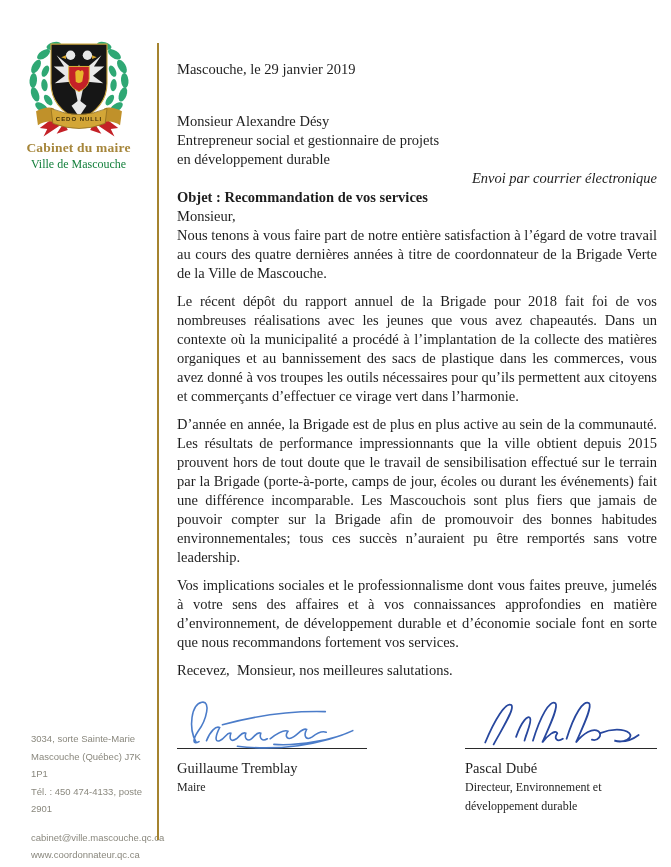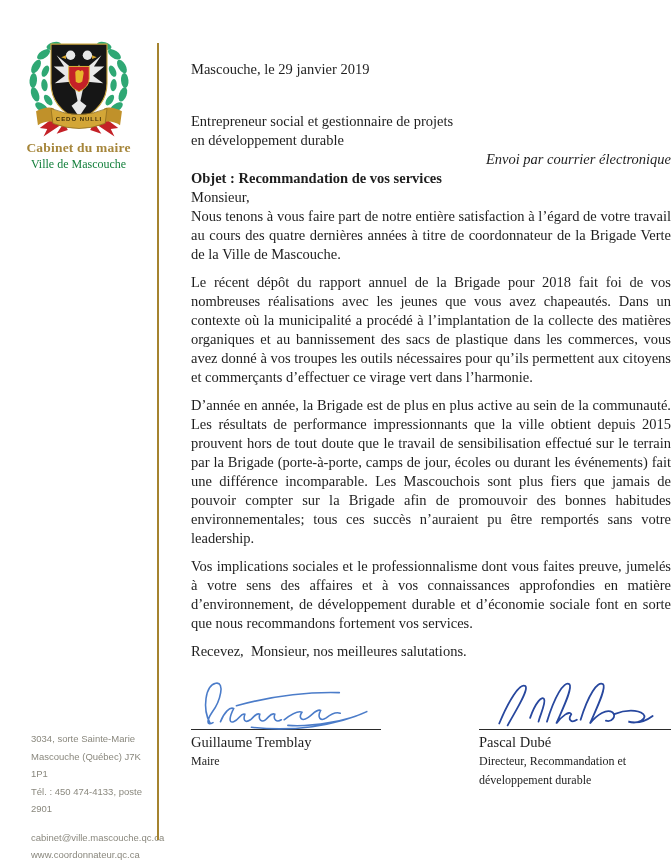--- a/index.html
+++ b/index.html
@@ -12,36 +12,36 @@
   .brand{position:absolute;top:36px;left:0;width:157px;text-align:center;}
   .crest{display:block;margin:0 auto;}
   .brand-name{margin-top:2px;font-weight:bold;font-size:13.5px;color:#a6863b;letter-spacing:.2px;}
   .brand-sub{font-size:12px;color:#15803d;margin-top:1px;}
   .vline{position:absolute;left:157px;top:43px;width:2px;height:797px;background:#a5832f;}
   .contact{position:absolute;left:31px;top:730px;width:126px;
     font-family:"Liberation Sans","DejaVu Sans",sans-serif;
     font-size:9.5px;line-height:17.5px;color:#8a887e;}
   .contact .gap{height:11px;}
   
-  .body{position:absolute;left:191px;top:60px;width:480px;font-size:14.5px;line-height:19px;font-family:Liberation Serif, serif;}
+  .body{position:absolute;left:177px;top:60px;width:480px;font-size:14.5px;line-height:19px;font-family:Liberation Serif, serif;}
   .body p{margin:0;}
   .date{margin-top:6px;}
   .recipient{margin-top:33px;}
   .delivery{margin-top:17px;text-align:right;font-style:italic;}
   .subject{margin-top:25px;font-weight:bold;}
   .salutation{margin-top:32px;margin-bottom:6px;}
   .para{text-align:justify;margin-bottom:9px !important;}
   .closing{white-space:pre-wrap;margin-top:1px !important;}
   
   .sig-row{margin-top:12px;display:flex;justify-content:space-between;}
   .sig-block{width:190px;}
   .sig-block.right{width:192px;}
   .sig-art{display:block;height:58px;width:100%;}
   .sig-line{border-top:1.3px solid #2a2a2a;margin-top:-2px;}
-  .sig-name{margin-top:3px;font-size:14.5px;line-height:19px;}
+  .sig-name{margin-top:10px;font-size:14.5px;line-height:19px;}
   .sig-title{font-size:12px;line-height:19px;}
 </style>
 </head>
 <body>
 
 <div class="page">
 
   <aside class="leftcol">
     <div class="brand">
       <svg class="crest" width="112" height="102" viewBox="0 0 120 108" aria-hidden="true">
@@ -110,20 +110,21 @@
       <div>www.coordonnateur.qc.ca</div>
     </div>
   </aside>
 
   <div class="vline"></div>
 
   <main class="body">
     <p class="date">Mascouche, le 29 janvier 2019</p>
 
     <div class="recipient">
+      <div>Monsieur Alexandre Désy</div>
       <div>Entrepreneur social et gestionnaire de projets</div>
       <div>en développement durable</div>
     </div>
 
     <p class="delivery">Envoi par courrier électronique</p>
 
     <p class="subject">Objet : Recommandation de vos services</p>
 
     <p class="salutation">Monsieur,</p>
 
@@ -156,17 +157,17 @@
           <g fill="none" stroke="#27479e" stroke-width="1.9" stroke-linecap="round">
             <path d="M12 54 C22 30 34 10 40 14 C44 18 29 41 21 56"></path>
             <path d="M45 48 C51 31 58 24 60 28 C62 32 56 44 54 52"></path>
             <path d="M63 52 C71 26 81 8 87 12 C91 16 79 40 73 54 C79 46 87 40 89 44 C85 50 89 54 95 50"></path>
             <path d="M99 50 C107 24 117 8 123 12 C127 16 115 40 109 54 C117 44 127 38 133 42 C138 46 132 53 126 51"></path>
             <path d="M135 44 C147 39 160 39 166 44 C171 49 160 55 150 52 C158 54 168 52 176 46"></path>
           </g>
         </svg>
         <div class="sig-line"></div>
         <div class="sig-name">Pascal Dubé</div>
-        <div class="sig-title">Directeur, Recommandation et développement durable</div>
+        <div class="sig-title">Directeur, Environnement et développement durable</div>
       </div>
     </div>
   </main>
 </div>
 
 </body></html>

